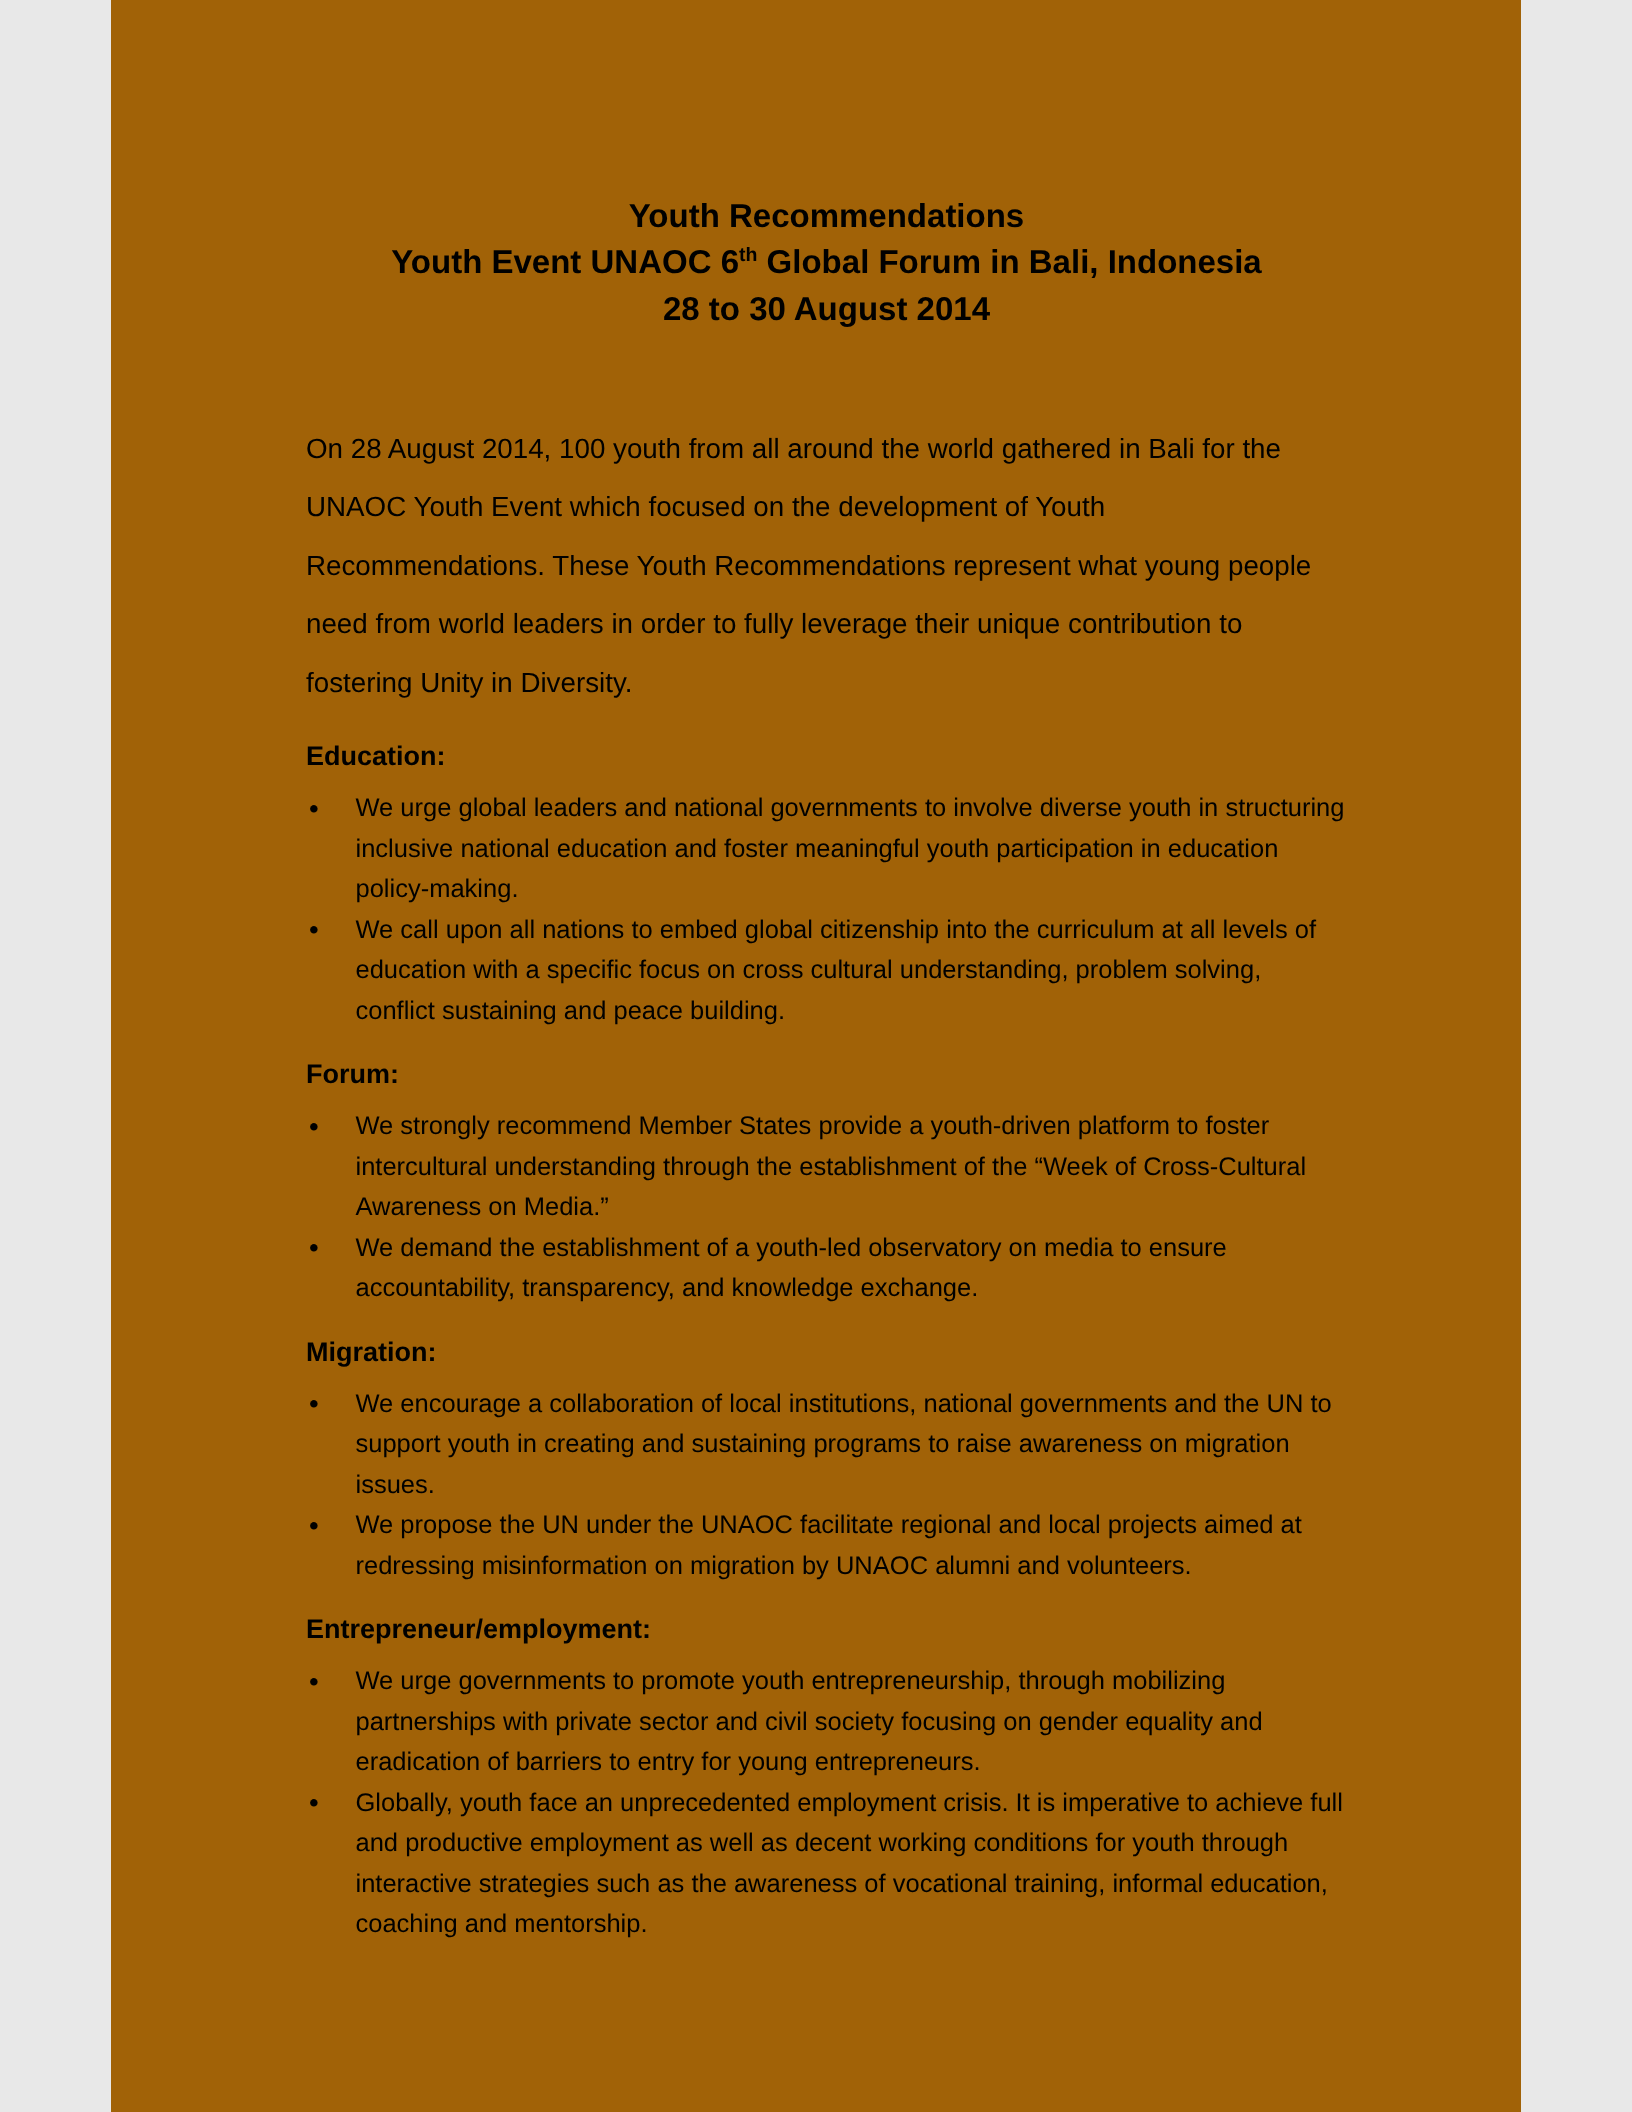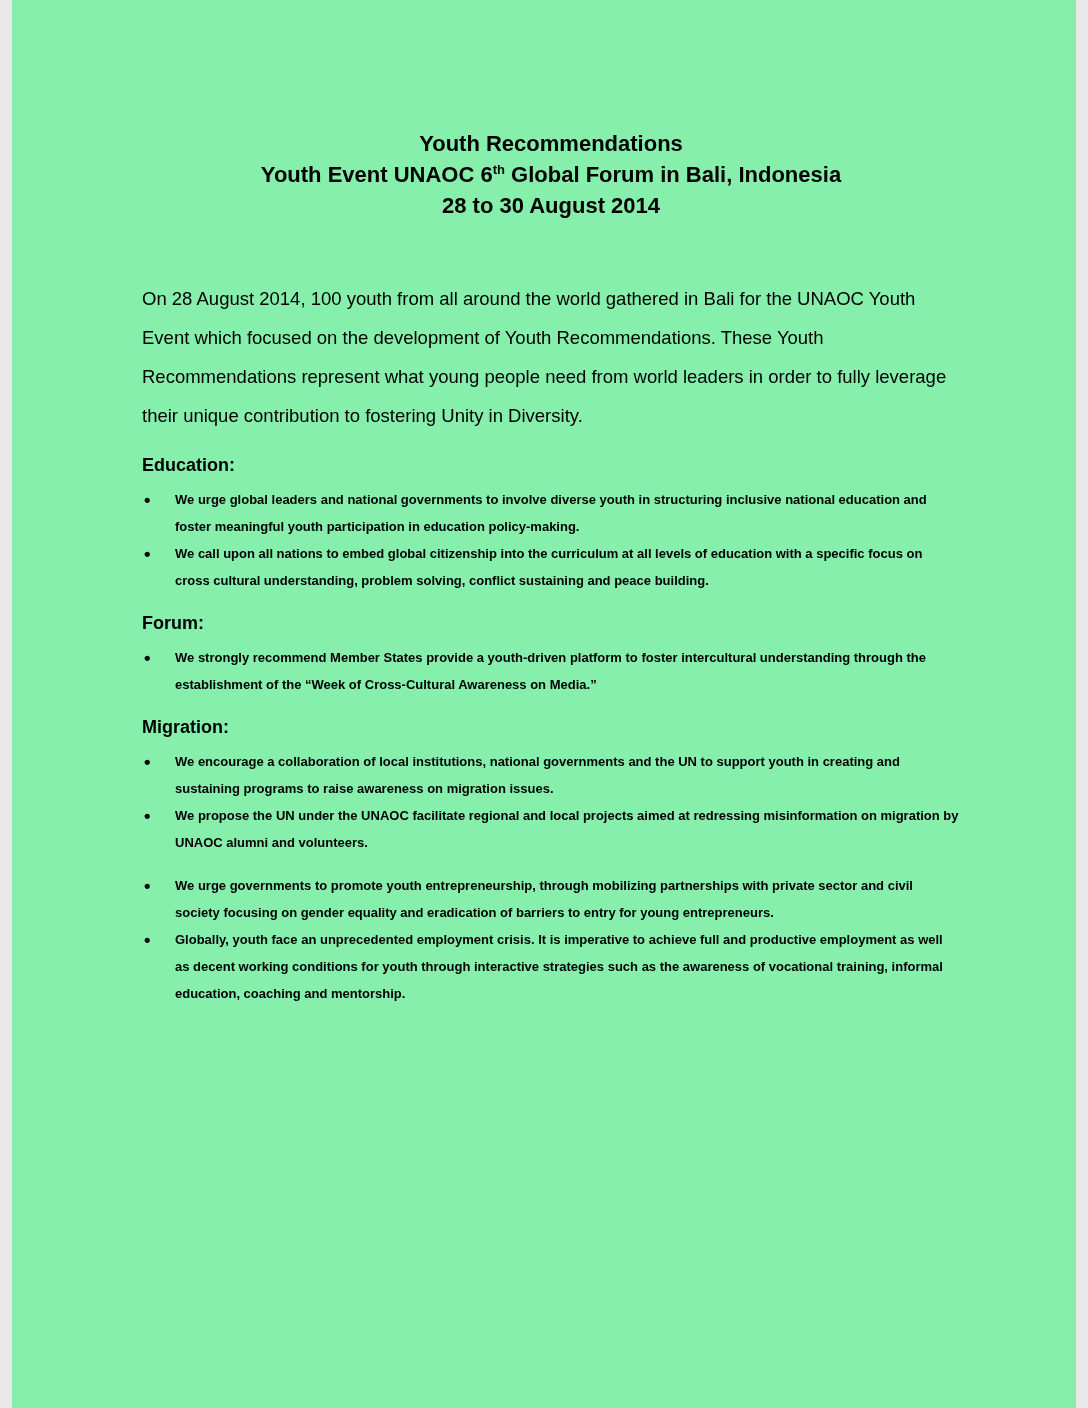--- a/index.html
+++ b/index.html
@@ -2,24 +2,24 @@
 <html><head>
 <meta charset="utf-8">
 <style>
   html, body {
     margin: 0;
     padding: 0;
     background: #e8e8e8;
   }
   .page {
     position: relative;
-    width: 1064px;
+    width: 940px;
     height: 1408px;
     margin: 0 auto;
-    background: #86efac;
+    background: #a16207;
     color: #000000;
     font-family: "Liberation Sans", sans-serif;
     box-sizing: border-box;
     padding: 128px 116px 0 130px;
     overflow: hidden;
   }
   .title-block {
     text-align: center;
     font-weight: 700;
     font-size: 22px;
@@ -45,23 +45,22 @@
   .section-heading {
     margin: 0;
     font-size: 18px;
     line-height: 27px;
     font-weight: 700;
   }
   .bullet-list {
     list-style: none;
     margin: 7px 0 16px 0;
     padding: 0;
-    font-size: 13px;
+    font-size: 17px;
     line-height: 27px;
-    font-weight: bold;
   }
   .bullet-item {
     position: relative;
     padding-left: 33px;
     margin: 0;
   }
   .bullet-item::before {
     content: "\2022";
     position: absolute;
     left: 2px;
@@ -88,31 +87,33 @@
     <ul class="bullet-list">
       <li class="bullet-item">We urge global leaders and national governments to involve diverse youth in structuring inclusive national education and foster meaningful youth participation in education policy-making.</li>
       <li class="bullet-item">We call upon all nations to embed global citizenship into the curriculum at all levels of education with a specific focus on cross cultural understanding, problem solving, conflict sustaining and peace building.</li>
     </ul>
   </section>
 
   <section class="doc-section">
     <h2 class="section-heading">Forum:</h2>
     <ul class="bullet-list">
       <li class="bullet-item">We strongly recommend Member States provide a youth-driven platform to foster intercultural understanding through the establishment of the “Week of Cross-Cultural Awareness on Media.”</li>
+      <li class="bullet-item">We demand the establishment of a youth-led observatory on media to ensure accountability, transparency, and knowledge exchange.</li>
     </ul>
   </section>
 
   <section class="doc-section">
     <h2 class="section-heading">Migration:</h2>
     <ul class="bullet-list">
       <li class="bullet-item">We encourage a collaboration of local institutions, national governments and the UN to support youth in creating and sustaining programs to raise awareness on migration issues.</li>
       <li class="bullet-item">We propose the UN under the UNAOC facilitate regional and local projects aimed at redressing misinformation on migration by UNAOC alumni and volunteers.</li>
     </ul>
   </section>
 
   <section class="doc-section">
+    <h2 class="section-heading">Entrepreneur/employment:</h2>
     <ul class="bullet-list">
       <li class="bullet-item">We urge governments to promote youth entrepreneurship, through mobilizing partnerships with private sector and civil society focusing on gender equality and eradication of barriers to entry for young entrepreneurs.</li>
       <li class="bullet-item">Globally, youth face an unprecedented employment crisis. It is imperative to achieve full and productive employment as well as decent working conditions for youth through interactive strategies such as the awareness of vocational training, informal education, coaching and mentorship.</li>
     </ul>
   </section>
 
 </div>
 
 </body></html>

